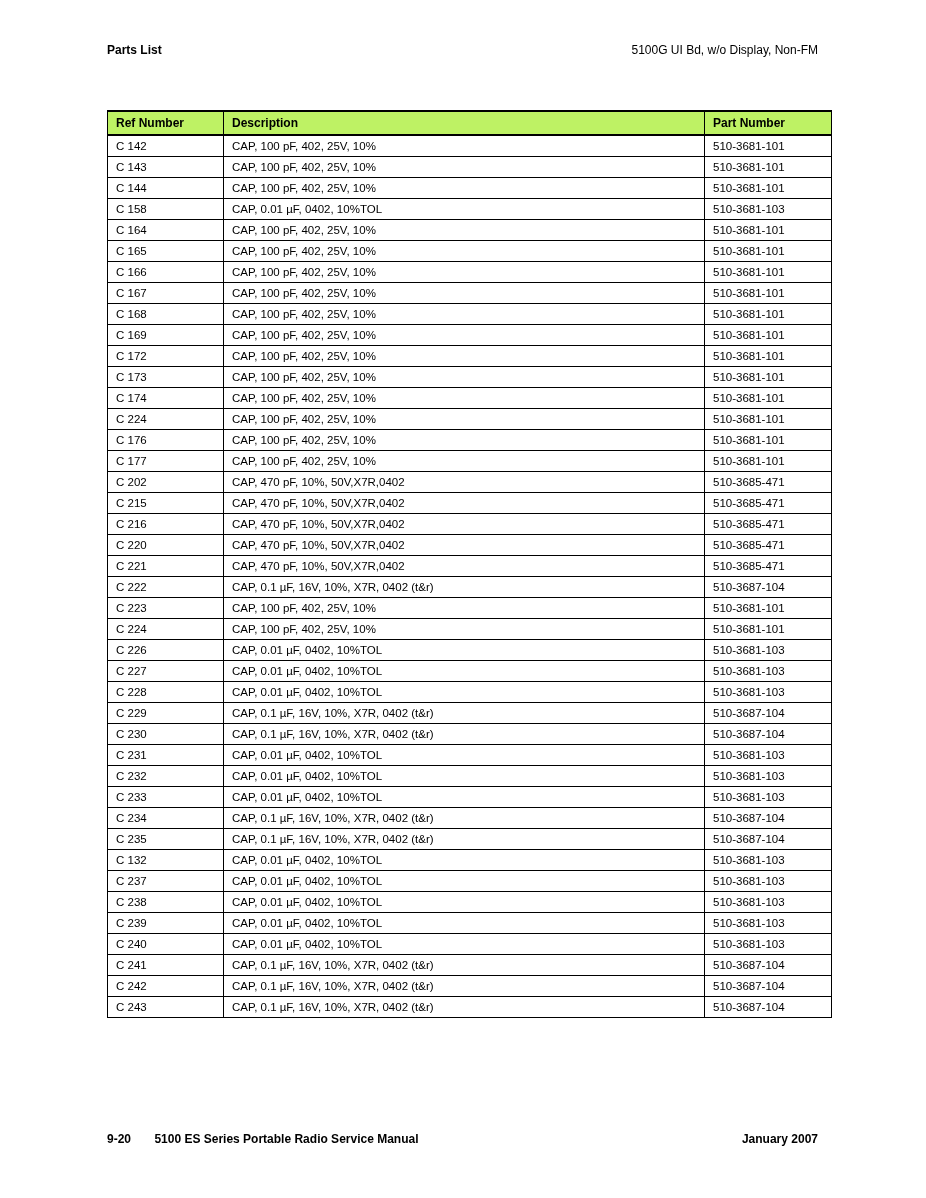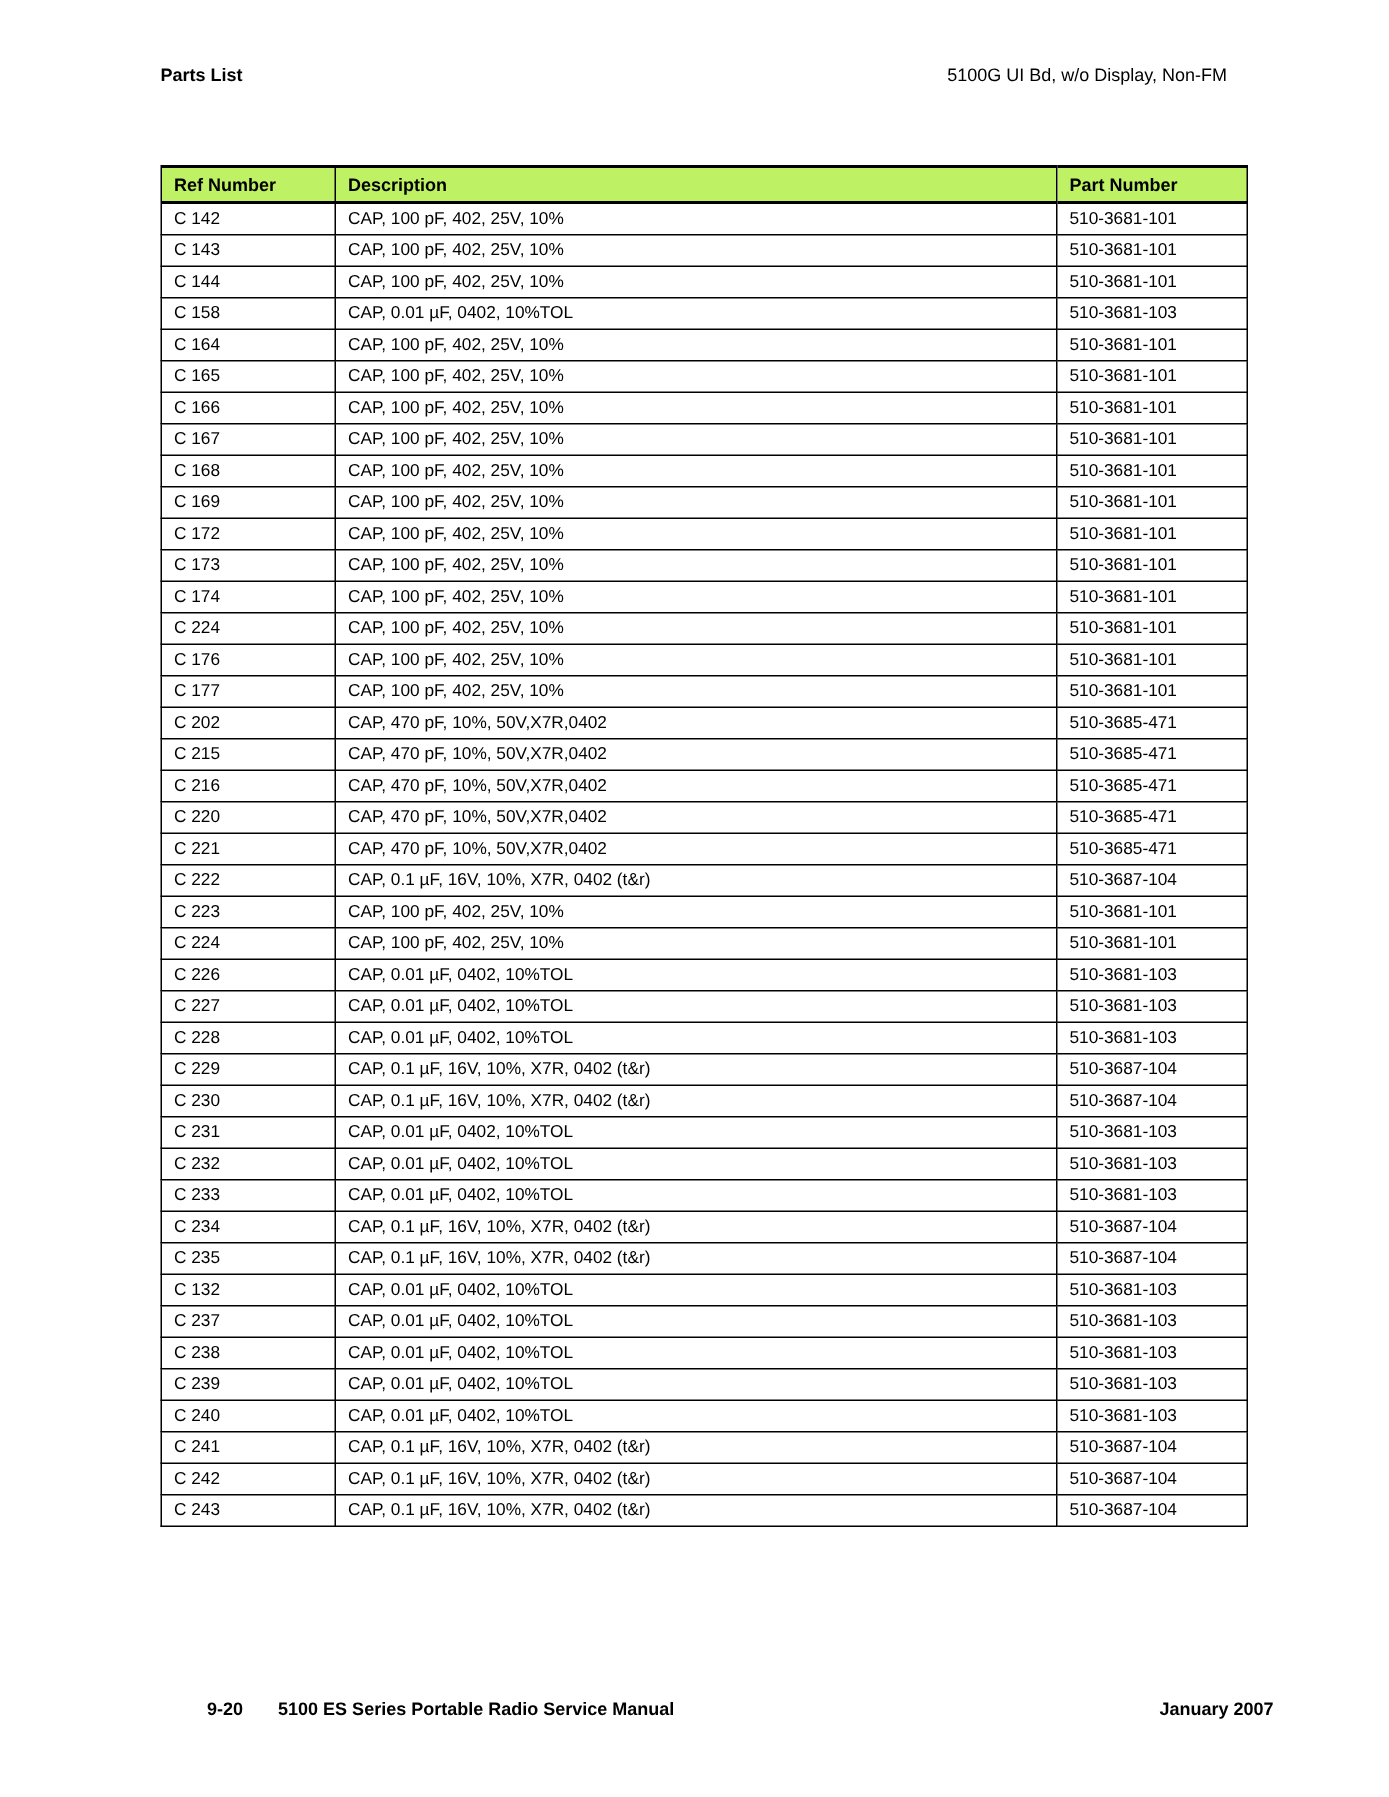--- a/index.html
+++ b/index.html
@@ -66,21 +66,20 @@
   .page-footer {
     position: absolute;
     top: 1132px;
     left: 107px;
     width: 711px;
     display: flex;
     justify-content: space-between;
     align-items: center;
     font-size: 12px;
     font-weight: bold;
-    margin-left: 31px;
   }
   .pf-page-number {
     margin-right: 20px;
   }
 </style>
 </head>
 <body>
 
 <div class="page">
 

